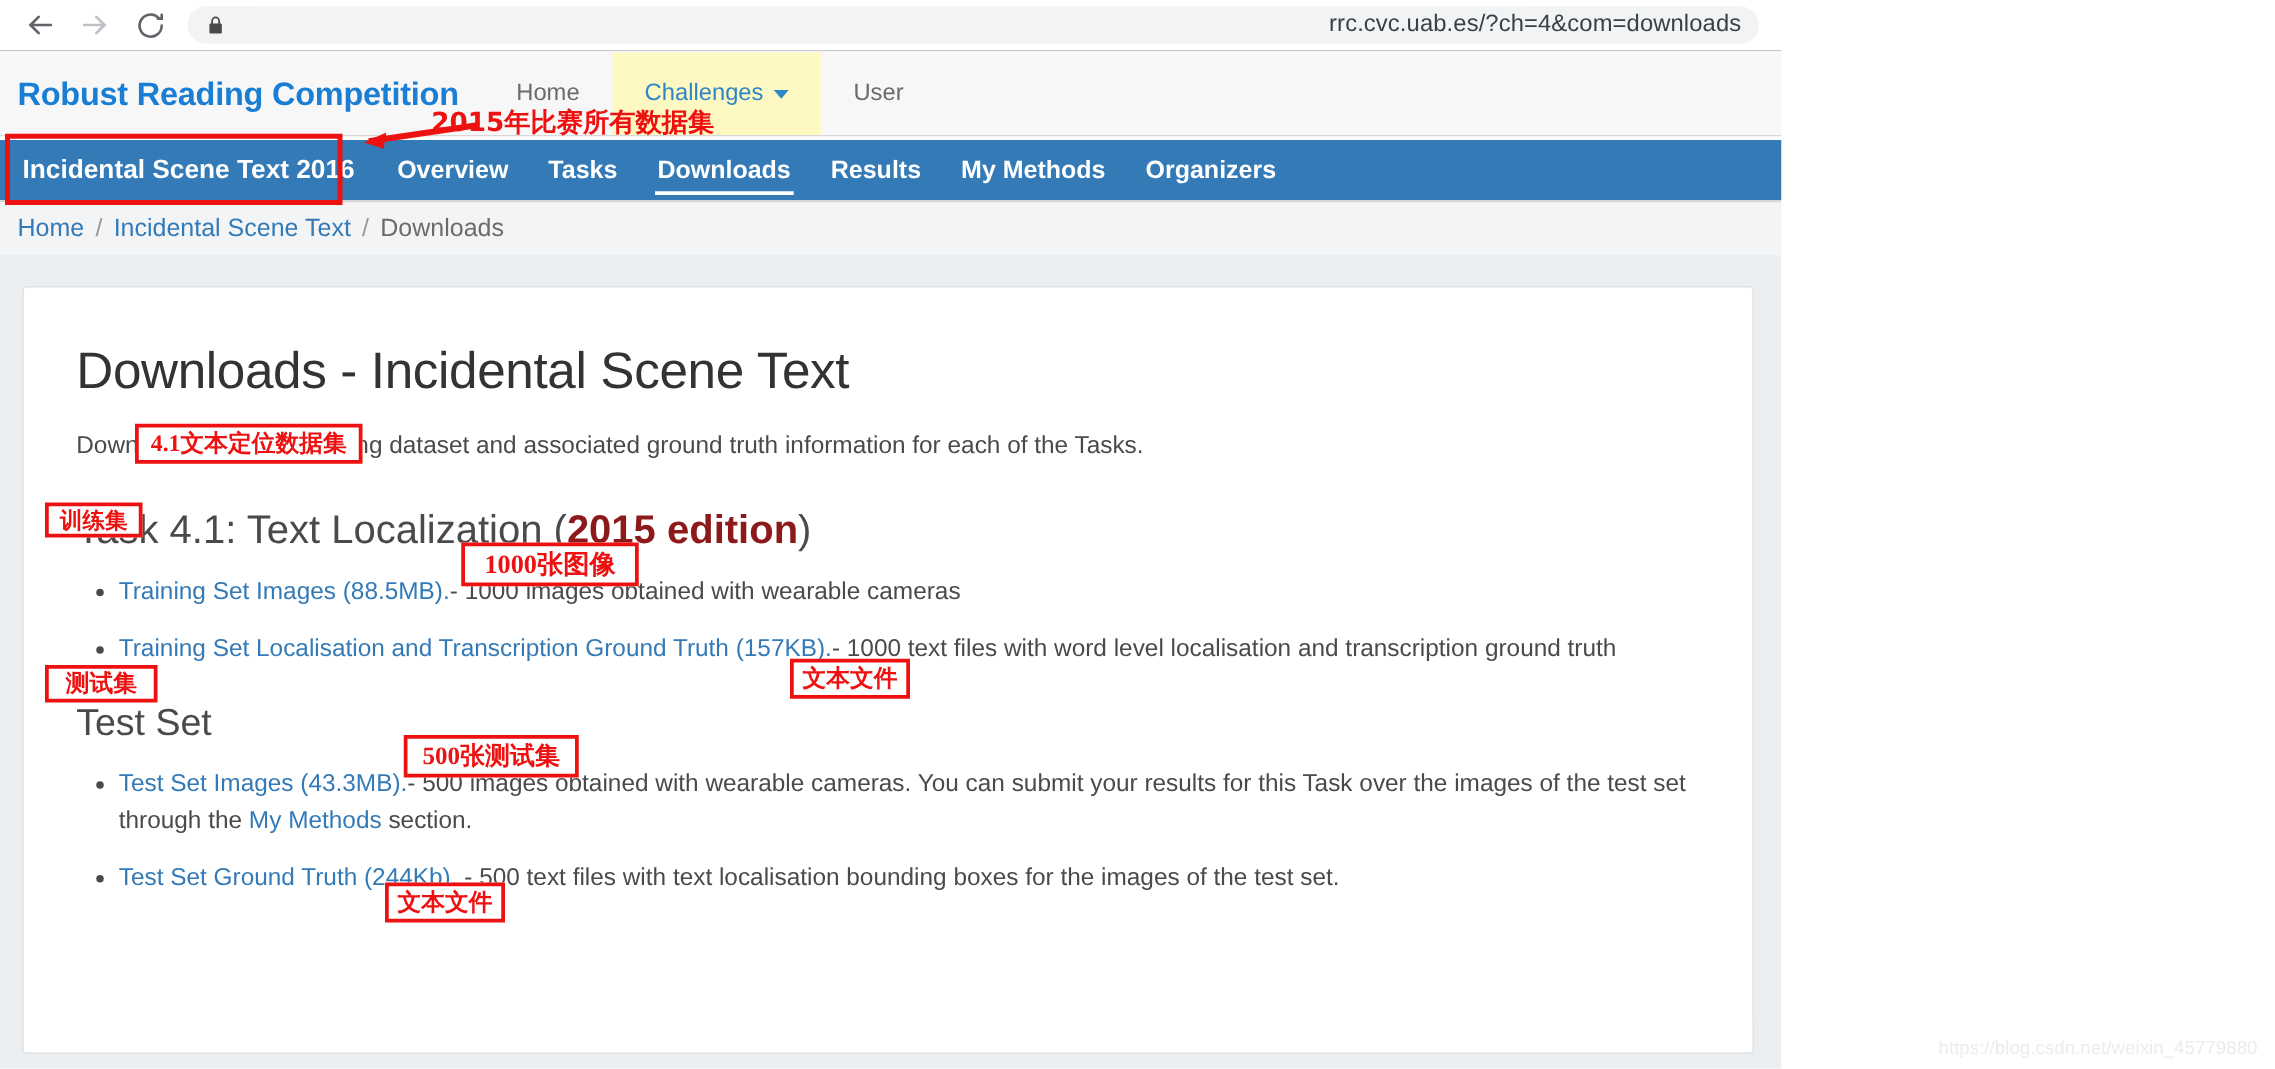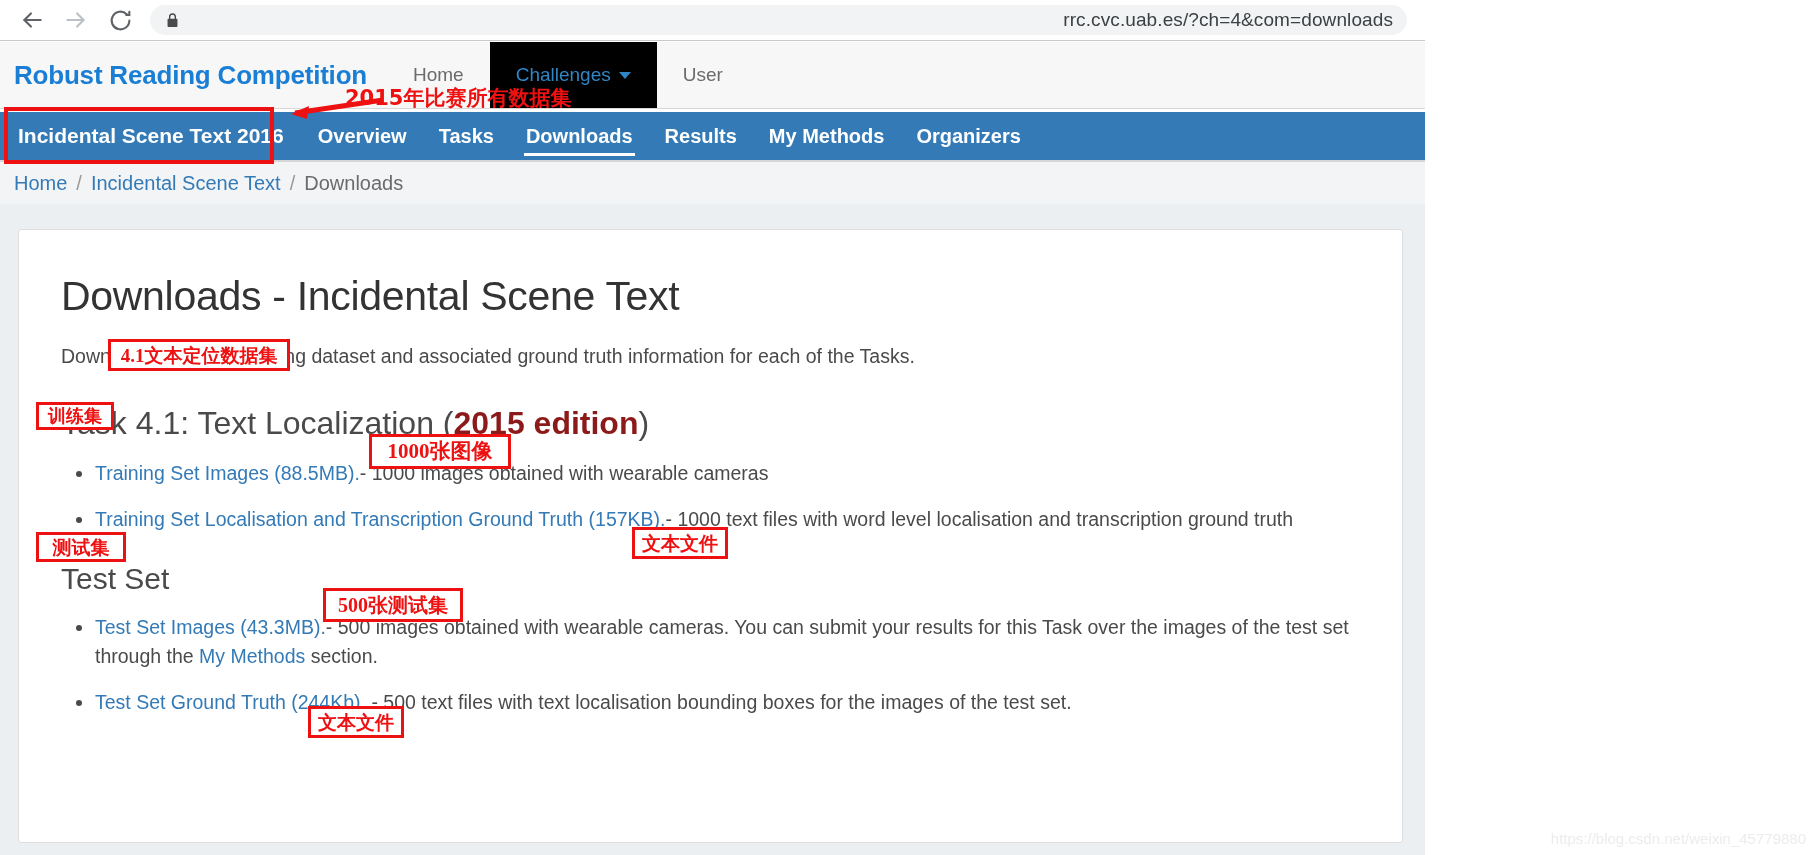--- a/index.html
+++ b/index.html
@@ -46,21 +46,21 @@
     display:flex; align-items:center; padding-left:14px; padding-right:20px;
     font-size:26px; font-weight:bold; color:#1a7fd4; white-space:nowrap;
     cursor:pointer; letter-spacing:-0.2px;
   }
   .top-nav { display:flex; align-items:stretch; }
   .top-nav-item {
     display:flex; align-items:center; justify-content:center;
     padding:0 26px; font-size:19px; color:#6b6b6b; cursor:pointer;
     white-space:nowrap;
   }
-  .top-nav-item.active { background:#000000; color:#2f86c5; }
+  .top-nav-item.active { background:#fef9c3; color:#2f86c5; }
   .caret {
     display:inline-block; margin-left:8px;
     border-left:6px solid transparent; border-right:6px solid transparent;
     border-top:7px solid currentColor;
   }
 
   
   .challenge-nav {
     position:absolute; left:0; top:112px; width:1425px; height:48px;
     background:#337ab7; display:flex; align-items:center;

